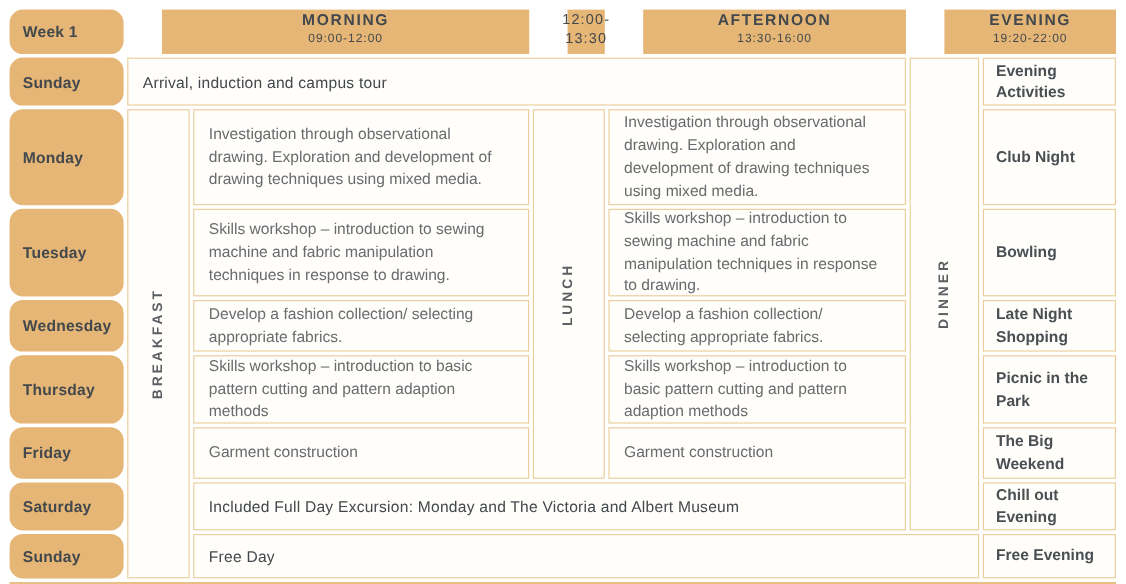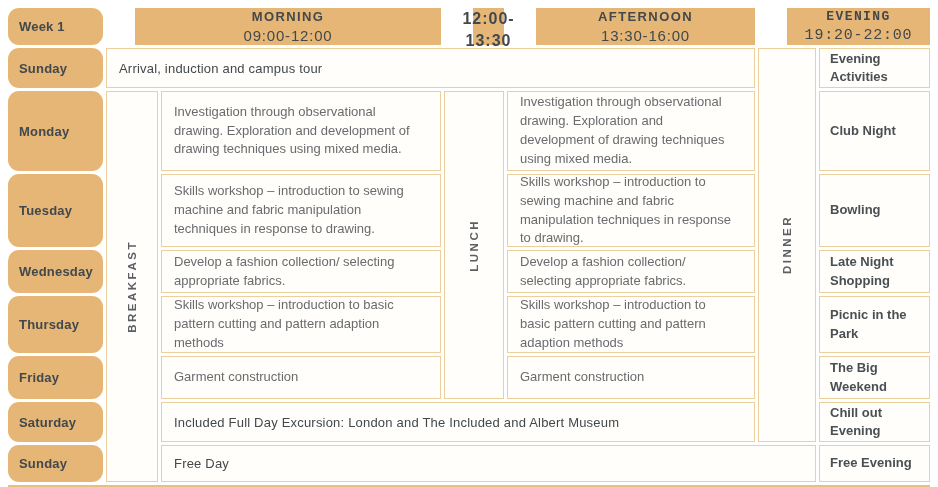--- a/index.html
+++ b/index.html
@@ -32,22 +32,22 @@
     letter-spacing: 0.2px;
   }
   .head-center {
     flex-direction: column;
     justify-content: flex-start;
     text-align: center;
     line-height: 1.35;
     margin-left: 29px;
   }
   .head-title { font-weight: bold; font-size: 13px; letter-spacing: 1.4px; }
-  .head-time { font-size: 15px; letter-spacing: 0.8px; }
-  .head-time-bold { font-weight: bold; font-size: 16px; letter-spacing: 1px; }
+  .head-time { font-size: 10px; letter-spacing: 0.8px; }
+  .head-time-bold { font-weight: normal; font-size: 12px; letter-spacing: 1px; }
   
   .w {
     background: #FFFEFB;
     border: 1px solid #ECCF9F;
     display: flex;
     align-items: center;
   }
   .activity {
     color: #696B6E;
     font-size: 13px;
@@ -77,21 +77,21 @@
     color: #5B5E62;
     font-size: 11.5px;
     font-weight: bold;
     letter-spacing: 2.5px;
   }
   
   .c1 { grid-column: 1; border-radius: 11px; } .c3 { grid-column: 3; }
   .c4 { grid-column: 4; } .c5 { grid-column: 5; }
   .c7 { grid-column: 7; }
   .span-morning-head { grid-column: 2 / 4; }
-  .span-evening-head { grid-column: 6 / 8; font-family: Liberation Mono, monospace; }
+  .span-evening-head { grid-column: 6 / 8; }
   .span-arrival { grid-column: 2 / 6; grid-row: 2; }
   .span-excursion { grid-column: 3 / 6; grid-row: 8; }
   .span-freeday { grid-column: 3 / 7; grid-row: 9; text-align: center; }
   .breakfast-cell { grid-column: 2; grid-row: 3 / 10; }
   .lunch-cell { grid-column: 4; grid-row: 3 / 8; }
   .dinner-cell { grid-column: 6; grid-row: 2 / 9; }
   .r1 { grid-row: 1; } .r2 { grid-row: 2; } .r3 { grid-row: 3; }
   .r4 { grid-row: 4; } .r5 { grid-row: 5; } .r6 { grid-row: 6; }
   .r7 { grid-row: 7; } .r8 { grid-row: 8; } .r9 { grid-row: 9; }
   .bottom-bar {
@@ -141,21 +141,21 @@
       <span class="vtext">LUNCH</span>
     </div>
     <div class="w meal dinner-cell">
       <span class="vtext">DINNER</span>
     </div>
 
     <div class="w span-arrival">
       <span class="feature">Arrival, induction and campus tour</span>
     </div>
     <div class="w span-excursion">
-      <span class="feature">Included Full Day Excursion: London and The Included and Albert Museum</span>
+      <span class="feature">Included Full Day Excursion: Monday and The Victoria and Albert Museum</span>
     </div>
     <div class="w span-freeday">
       <span class="feature">Free Day</span>
     </div>
 
     <div class="w c3 r3">
       <span class="activity">Investigation through observational drawing. Exploration and development of drawing techniques using mixed media.</span>
     </div>
     <div class="w c3 r4">
       <span class="activity">Skills workshop – introduction to sewing machine and fabric manipulation techniques in response to drawing.</span>

